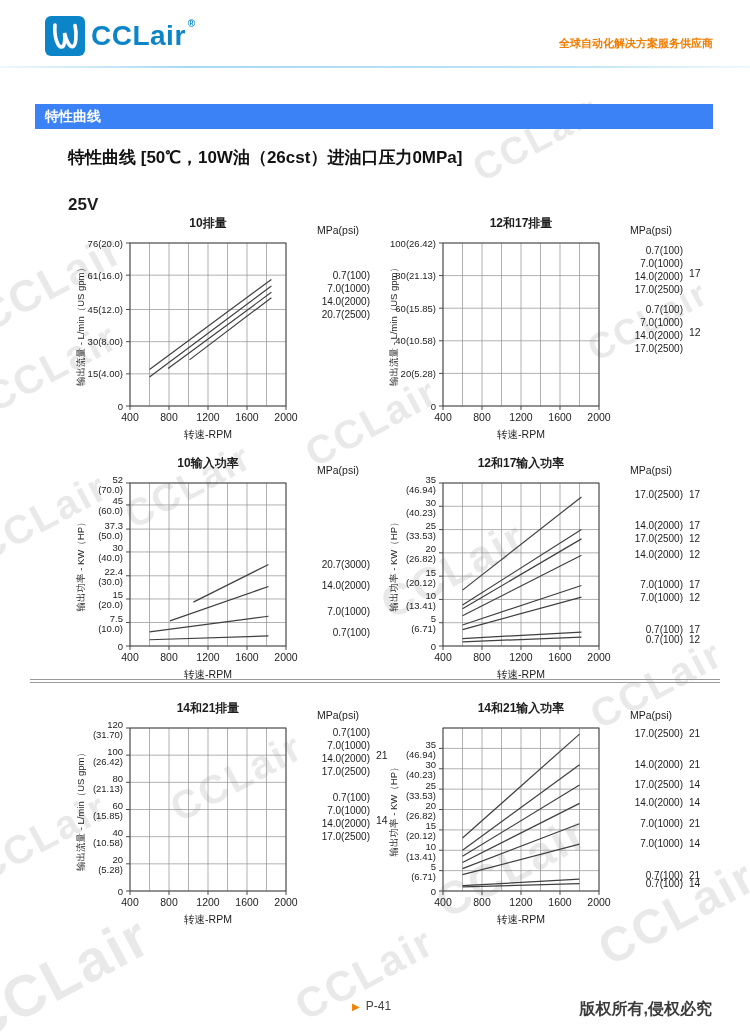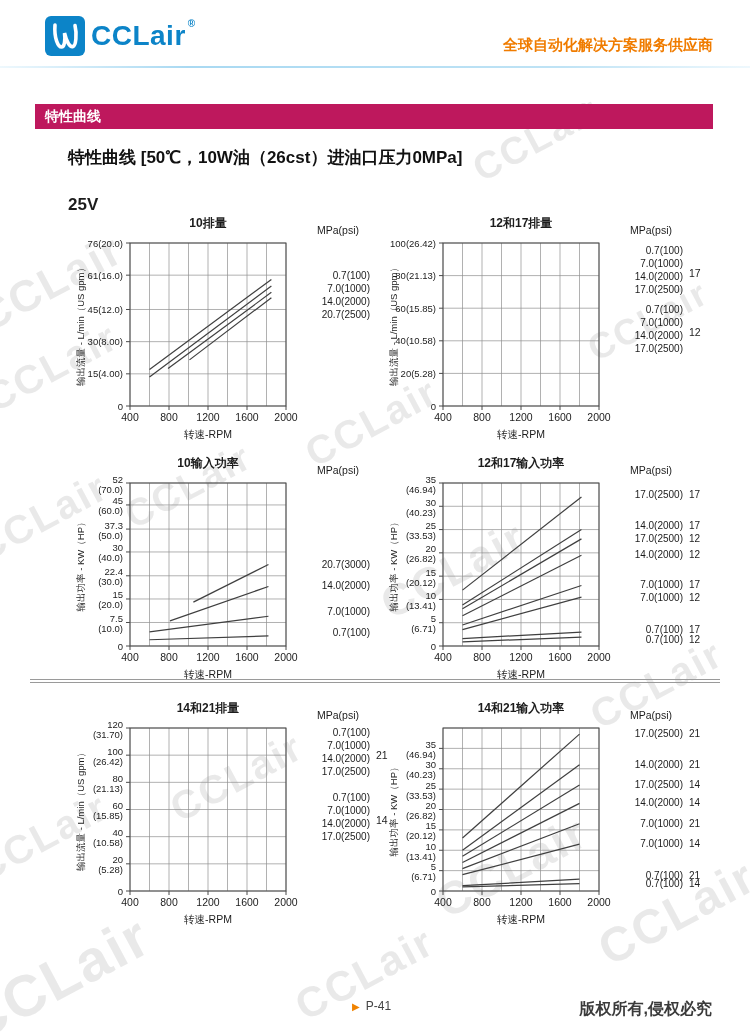--- a/index.html
+++ b/index.html
@@ -12,25 +12,25 @@
     position:absolute;font-weight:bold;color:#d8d8d8;opacity:.55;
     transform:rotate(-28deg);letter-spacing:2px;z-index:0;white-space:nowrap;
     pointer-events:none;
   }
   .wm-reg{position:absolute;color:#cfcfcf;opacity:.8;z-index:0;pointer-events:none;}
   
   .logo{position:absolute;left:45px;top:16px;display:flex;align-items:flex-start;z-index:3;}
   .logo-box{width:40px;height:40px;background:#0c84c8;border-radius:6px;display:inline-block;}
   .logo-text{color:#0c84c8;font-weight:bold;font-size:28px;line-height:40px;margin-left:6px;letter-spacing:.5px;}
   .logo-reg{color:#0c84c8;font-size:10px;font-weight:bold;margin-left:2px;margin-top:2px;}
-  .tagline{position:absolute;right:37px;top:36px;color:#f07c00;font-weight:bold;font-size:15px;z-index:3;}
+  .tagline{position:absolute;right:37px;top:36px;color:#f07c00;font-weight:bold;font-size:11px;z-index:3;}
   .header-rule{position:absolute;top:66px;left:0;width:750px;height:2px;z-index:2;
     background:linear-gradient(90deg,#eef8fd 0%,#a9d9f2 25%,#bfe3f5 75%,#eef8fd 100%);}
   
-  .banner{position:absolute;left:35px;top:104px;width:678px;height:25px;background:#be185d;
+  .banner{position:absolute;left:35px;top:104px;width:678px;height:25px;background:#3b82f6;
     color:#fff;font-weight:bold;font-size:14px;line-height:25px;padding-left:10px;
     box-sizing:border-box;z-index:2;}
   
   .doc-title{position:absolute;left:68px;top:146px;font-size:17px;font-weight:bold;margin:0;z-index:2;color:#111;text-align:right;}
   .model{position:absolute;left:68px;top:195px;font-size:17px;font-weight:bold;z-index:2;}
   
   .chart-cell{position:absolute;width:335px;height:245px;z-index:1;}
   #chart0{left:72px;top:213px;} #chart1{left:385px;top:213px;}
   #chart2{left:72px;top:453px;} #chart3{left:385px;top:453px;}
   #chart4{left:72px;top:698px;} #chart5{left:385px;top:698px;}

